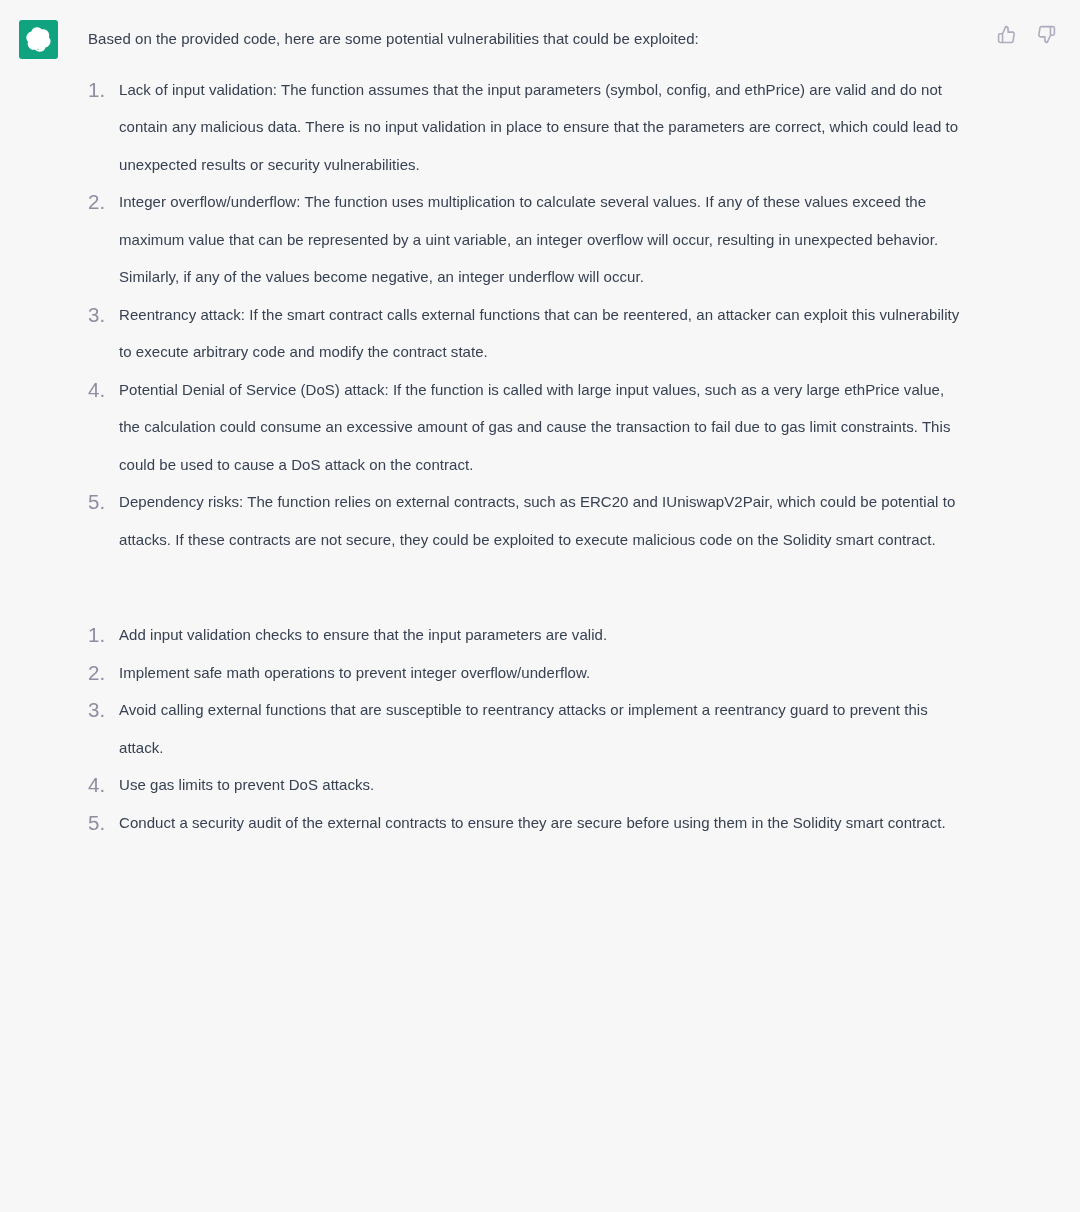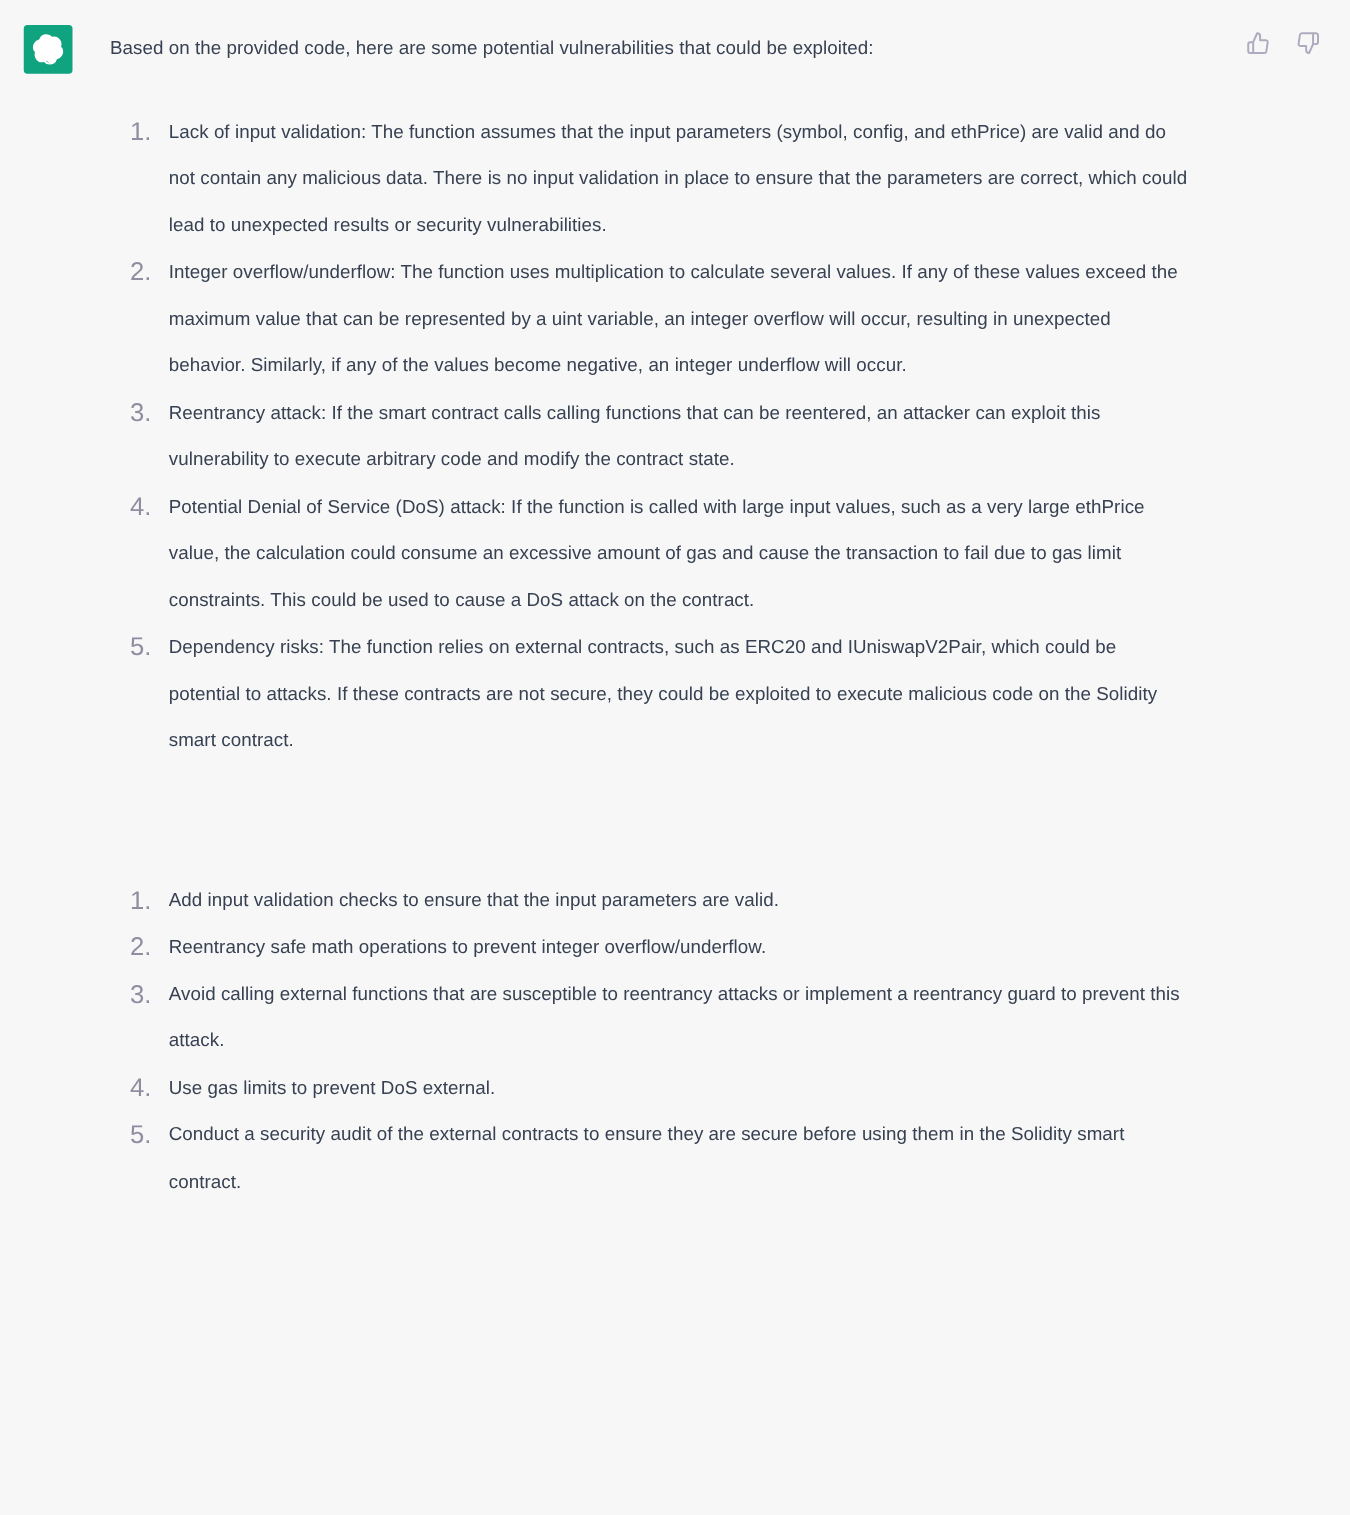--- a/index.html
+++ b/index.html
@@ -74,21 +74,21 @@
   .para {
     margin: 0;
     padding: 0;
     color: #374151;
   }
   .para.intro { margin-bottom: 0; }
   .para.mitigate { margin: 0; }
 
   ol.list {
     list-style: none;
-    margin: 16px;
+    margin: 0;
     padding: 0;
     counter-reset: li;
   }
   ol.list > li {
     position: relative;
     padding-left: 31px;
     counter-increment: li;
     margin: 0;
   }
   ol.list > li::before {
@@ -139,32 +139,32 @@
 
   <div class="content">
 
     <p class="para intro">Based on the provided code, here are some potential vulnerabilities that could be exploited:</p>
 
     <div class="spacer-vuln-before"></div>
 
     <ol class="list">
       <li>Lack of input validation: The function assumes that the input parameters (symbol, config, and ethPrice) are valid and do not contain any malicious data. There is no input validation in place to ensure that the parameters are correct, which could lead to unexpected results or security vulnerabilities.</li>
       <li>Integer overflow/underflow: The function uses multiplication to calculate several values. If any of these values exceed the maximum value that can be represented by a uint variable, an integer overflow will occur, resulting in unexpected behavior. Similarly, if any of the values become negative, an integer underflow will occur.</li>
-      <li>Reentrancy attack: If the smart contract calls calling functions that can be reentered, an attacker can exploit this vulnerability to execute arbitrary code and modify the contract state.</li>
+      <li>Reentrancy attack: If the smart contract calls external functions that can be reentered, an attacker can exploit this vulnerability to execute arbitrary code and modify the contract state.</li>
       <li>Potential Denial of Service (DoS) attack: If the function is called with large input values, such as a very large ethPrice value, the calculation could consume an excessive amount of gas and cause the transaction to fail due to gas limit constraints. This could be used to cause a DoS attack on the contract.</li>
       <li>Dependency risks: The function relies on external contracts, such as ERC20 and IUniswapV2Pair, which could be potential to attacks. If these contracts are not secure, they could be exploited to execute malicious code on the Solidity smart contract.</li>
     </ol>
 
     <div class="spacer-vuln-after"></div>
 
 
     <div class="spacer-mit-after"></div>
 
     <ol class="list">
       <li>Add input validation checks to ensure that the input parameters are valid.</li>
-      <li>Reentrancy safe math operations to prevent integer overflow/underflow.</li>
+      <li>Implement safe math operations to prevent integer overflow/underflow.</li>
       <li>Avoid calling external functions that are susceptible to reentrancy attacks or implement a reentrancy guard to prevent this attack.</li>
-      <li>Use gas limits to prevent DoS external.</li>
+      <li>Use gas limits to prevent DoS attacks.</li>
       <li>Conduct a security audit of the external contracts to ensure they are secure before using them in the Solidity smart contract.</li>
     </ol>
 
   </div>
 </div>
 
 </body></html>

